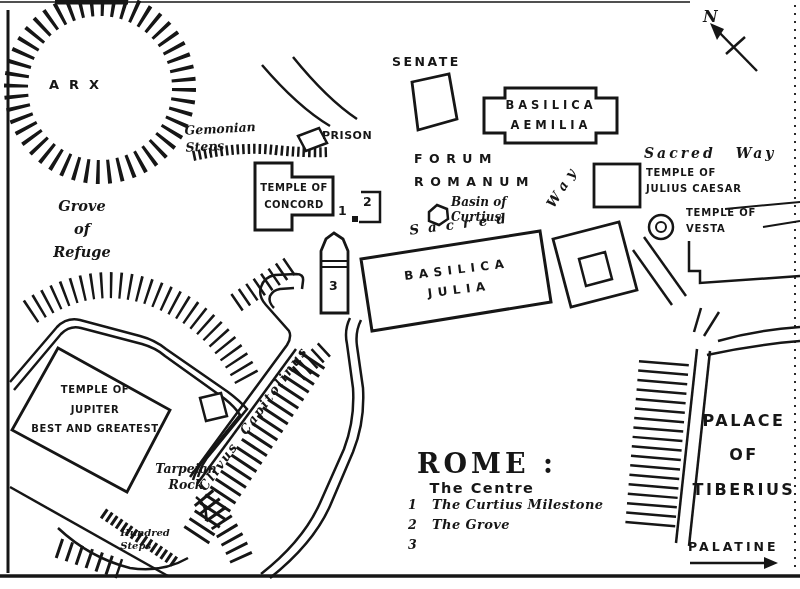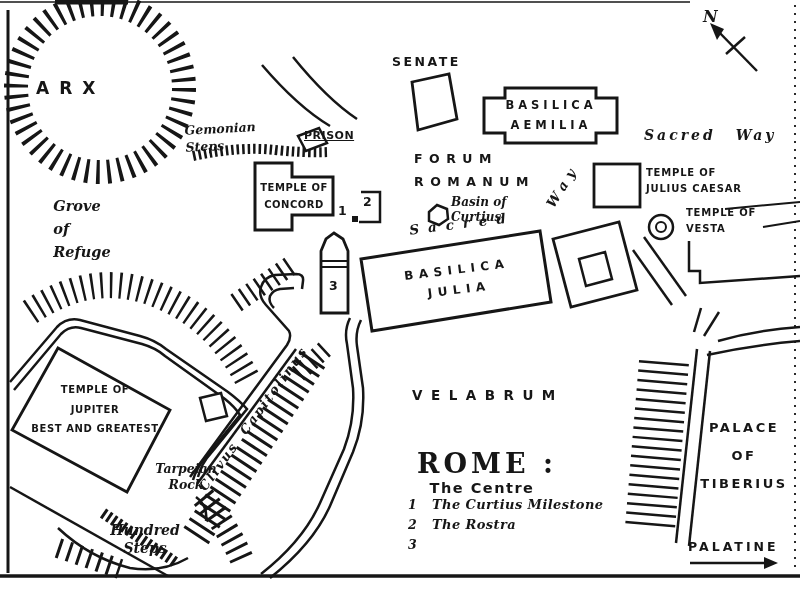--- a/index.html
+++ b/index.html
@@ -5,48 +5,48 @@
   html,body{margin:0;padding:0;background:#888;}
   #map-root{
     position:relative;width:800px;height:589px;background:#ffffff;
     overflow:hidden;font-family:"DejaVu Sans",sans-serif;color:#161616;
   }
   #linework{position:absolute;left:0;top:0;z-index:1;}
   .lbl{position:absolute;z-index:3;color:#161616;white-space:pre-line;line-height:1.3;}
   .caps{font-family:"DejaVu Sans",sans-serif;font-weight:bold;}
   .hand{font-family:"DejaVu Serif",serif;font-style:italic;font-weight:bold;}
 
-  #lbl-arx{left:36px;top:77px;font-size:17px;font-weight:bold;letter-spacing:10px;}
-  #lbl-grove{left:82px;top:229px;transform:translate(-50%,-50%);font-size:14.5px;line-height:1.6;}
+  #lbl-arx{left:49px;top:77px;font-size:13px;font-weight:bold;letter-spacing:10px;}
+  #lbl-grove{left:82px;top:229px;transform:translate(-50%,-50%);text-align:center;font-size:14.5px;line-height:1.6;}
   #lbl-gemonian{left:185px;top:121px;font-size:12.5px;line-height:1.35;transform:rotate(-3deg);}
-  #lbl-prison{left:304px;top:129px;font-size:11px;letter-spacing:.5px;text-decoration:underline;}
+  #lbl-prison{left:322px;top:129px;font-size:11px;letter-spacing:.5px;}
   #lbl-senate{left:392px;top:54px;font-size:12.5px;letter-spacing:2.5px;text-align:center;}
   #lbl-aemilia{left:551px;top:116px;transform:translate(-50%,-50%);text-align:center;font-size:11.5px;letter-spacing:4px;line-height:1.7;}
   #lbl-forum{left:414px;top:148px;font-size:12.5px;letter-spacing:6.5px;line-height:1.8;}
-  #lbl-sacredway{left:644px;top:126px;font-size:14px;letter-spacing:3px;word-spacing:12px;white-space:nowrap;}
+  #lbl-sacredway{left:644px;top:144px;font-size:14px;letter-spacing:3px;word-spacing:12px;white-space:nowrap;}
   #lbl-jcaesar{left:646px;top:165px;font-size:10px;letter-spacing:.8px;line-height:1.55;}
   #lbl-vesta{left:686px;top:205px;font-size:10px;letter-spacing:.8px;line-height:1.55;}
   #lbl-basin{left:451px;top:195px;font-size:12px;line-height:1.25;}
   #lbl-sacred-diag{left:462px;top:224px;transform:translate(-50%,-50%) rotate(-7deg);font-size:13.5px;letter-spacing:9px;white-space:nowrap;}
   #lbl-way-diag{left:563px;top:186px;transform:translate(-50%,-50%) rotate(-58deg);font-size:13.5px;letter-spacing:6px;white-space:nowrap;}
   #lbl-bjulia{left:458px;top:280px;transform:translate(-50%,-50%) rotate(-7deg);text-align:center;font-size:12px;letter-spacing:5.5px;line-height:1.7;}
   #lbl-concord{left:294px;top:196px;transform:translate(-50%,-50%);text-align:center;font-size:10px;letter-spacing:.5px;line-height:1.7;}
   #lbl-jupiter{left:95px;top:409px;transform:translate(-50%,-50%);text-align:center;font-size:10px;letter-spacing:.6px;line-height:1.95;}
   #lbl-capitolium{left:18px;top:448px;font-size:14.5px;letter-spacing:5px;}
   #lbl-clivus{left:254px;top:419px;transform:translate(-50%,-50%) rotate(-54deg);font-size:13px;letter-spacing:2px;word-spacing:6px;white-space:nowrap;}
   #lbl-tarpeian{left:174px;top:477px;transform:translate(-50%,-50%);text-align:center;font-size:12.5px;line-height:1.25;margin-left:12px;}
-  #lbl-hundred{left:145px;top:539px;transform:translate(-50%,-50%);text-align:center;font-size:14px;line-height:1.25;}
+  #lbl-hundred{left:145px;top:539px;transform:translate(-50%,-50%);font-size:10px;line-height:1.25;}
   #lbl-velabrum{left:412px;top:387px;font-size:13.5px;letter-spacing:8.5px;}
   #lbl-rome-title{left:487px;top:464px;transform:translate(-50%,-50%);font-family:"DejaVu Serif",serif;font-weight:bold;font-size:27px;letter-spacing:4px;white-space:nowrap;}
   #lbl-rome-sub{left:482px;top:488px;transform:translate(-50%,-50%);font-size:14.5px;font-weight:bold;letter-spacing:1.5px;white-space:nowrap;}
   #legend{position:absolute;left:408px;top:497px;z-index:3;display:flex;flex-direction:column;gap:5px;}
   .leg-row{display:flex;align-items:baseline;}
   .leg-num{font-family:"DejaVu Serif",serif;font-style:italic;font-weight:bold;font-size:12.5px;width:24px;}
   .leg-label{font-family:"DejaVu Serif",serif;font-style:italic;font-weight:bold;font-size:13px;letter-spacing:.4px;}
-  #lbl-palace{left:744px;top:456px;transform:translate(-50%,-50%);text-align:center;font-size:13px;letter-spacing:2.5px;line-height:2.15;}
+  #lbl-palace{left:744px;top:456px;transform:translate(-50%,-50%);text-align:center;font-size:16px;letter-spacing:2.5px;line-height:2.15;}
   #lbl-palatine{left:688px;top:539px;font-size:12.5px;letter-spacing:3px;}
   #lbl-n{left:703px;top:7px;font-size:16px;}
   .marker{font-size:12.5px;font-weight:bold;}
   #marker-1{left:338px;top:203px;}
   #marker-2{left:363px;top:194px;}
   #marker-3{left:329px;top:278px;}
 </style>
 </head>
 <body>
 
@@ -155,40 +155,39 @@
   <div class="lbl caps" id="lbl-concord">TEMPLE OF
 CONCORD</div>
   <div class="lbl caps" id="lbl-jupiter">TEMPLE OF
 JUPITER
 BEST AND GREATEST</div>
   <div class="lbl hand" id="lbl-clivus">Clivus Capitolinus</div>
   <div class="lbl hand" id="lbl-tarpeian">Tarpeian
 Rock</div>
   <div class="lbl hand" id="lbl-hundred">Hundred
 Steps</div>
-  <div class="lbl caps" id="lbl-velabrum">VELABRUM</div>
   <div class="lbl" id="lbl-rome-sub">The Centre</div>
   <div class="lbl" id="lbl-rome-title">ROME :</div>
   <div class="lbl caps" id="lbl-palace">PALACE
 OF
 TIBERIUS</div>
   <div class="lbl caps" id="lbl-palatine">PALATINE</div>
   <div class="lbl hand" id="lbl-n">N</div>
 
   <div class="lbl caps marker" id="marker-1">1</div>
   <div class="lbl caps marker" id="marker-2">2</div>
   <div class="lbl caps marker" id="marker-3">3</div>
 
   <div id="legend">
     <div class="leg-row">
       <span class="leg-num">1</span>
       <span class="leg-label">The Curtius Milestone</span>
     </div>
     <div class="leg-row">
       <span class="leg-num">2</span>
-      <span class="leg-label">The Rostra</span>
+      <span class="leg-label">The Grove</span>
     </div>
     <div class="leg-row">
       <span class="leg-num">3</span>
     </div>
   </div>
 
 </div>
 
 </body></html>

